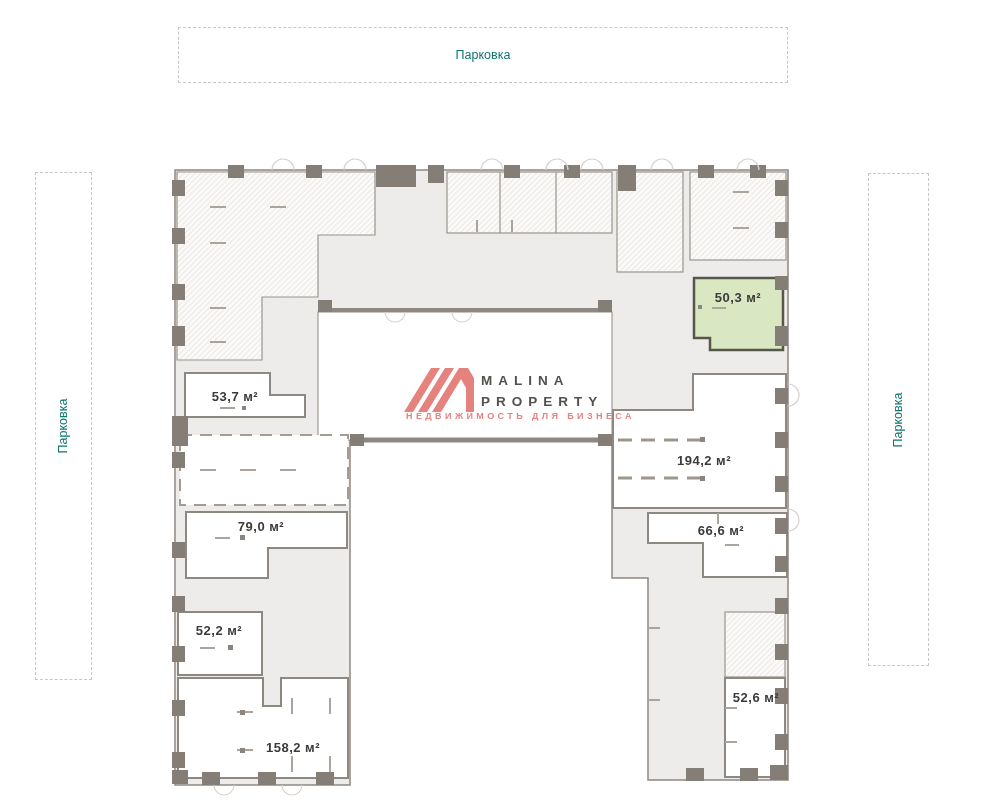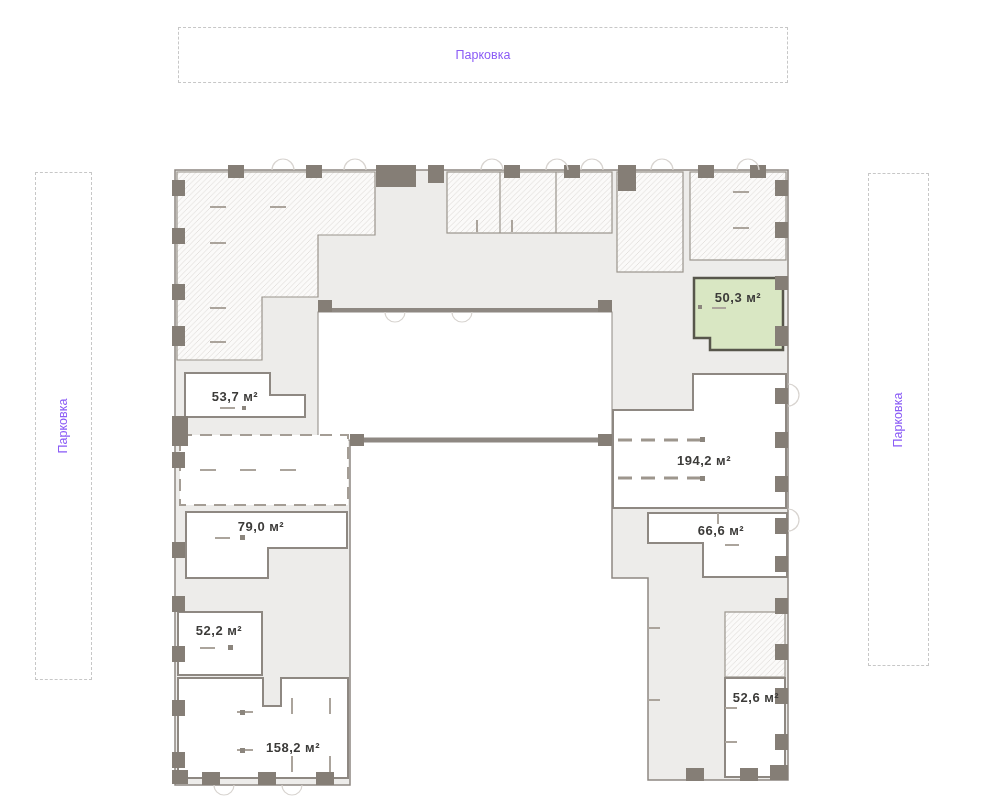--- a/index.html
+++ b/index.html
@@ -1,21 +1,21 @@
 <!DOCTYPE html>
 <html><head>
 <meta charset="utf-8">
 <style>
   html,body{margin:0;padding:0;background:#ffffff;}
   .stage{
     position:relative;width:995px;height:800px;background:#ffffff;
     font-family:"Liberation Sans",sans-serif;overflow:hidden;
   }
   .parking{
-    position:absolute;border:1px dashed #c7c7c7;color:#8b5cf6;
+    position:absolute;border:1px dashed #c7c7c7;color:#0f766e;
     font-size:12.5px;display:flex;align-items:center;justify-content:center;
     background:#ffffff;
   }
   .parking-top{left:178px;top:27px;width:608px;height:54px;}
   .parking-left{left:35px;top:172px;width:55px;height:506px;}
   .parking-right{left:868px;top:173px;width:59px;height:491px;}
   .vlabel{transform:rotate(-90deg);white-space:nowrap;}
   .plan-svg{position:absolute;left:0;top:0;}
   .logo{position:absolute;left:404px;top:364px;width:195px;height:62px;}
   .logo-mark{position:absolute;left:0;top:2px;}
@@ -203,14 +203,28 @@
       <text class="unit-label" x="261" y="531">79,0 м²</text>
       <text class="unit-label" x="219" y="635">52,2 м²</text>
       <text class="unit-label" x="293" y="752">158,2 м²</text>
       <text class="unit-label" x="704" y="465">194,2 м²</text>
       <text class="unit-label" x="721" y="535">66,6 м²</text>
       <text class="unit-label" x="756" y="702">52,6 м²</text>
       <text class="unit-label" x="738" y="302">50,3 м²</text>
     </g>
   </svg>
 
+  <div class="logo">
+    <svg class="logo-mark" width="70" height="48" viewBox="0 0 70 48">
+      <g fill="#e5827e">
+        <polygon points="0,46 27,2 36,2 9,46"></polygon>
+        <polygon points="14,46 41,2 50,2 23,46"></polygon>
+        <polygon points="28,46 55,2 64,2 70,12 70,46 62,46 62,22 57,13 37,46"></polygon>
+      </g>
+    </svg>
+    <div class="logo-name">
+      <div>MALINA</div>
+      <div>PROPERTY</div>
+    </div>
+    <div class="logo-tagline">НЕДВИЖИМОСТЬ ДЛЯ БИЗНЕСА</div>
+  </div>
 
 </div>
 
 </body></html>

